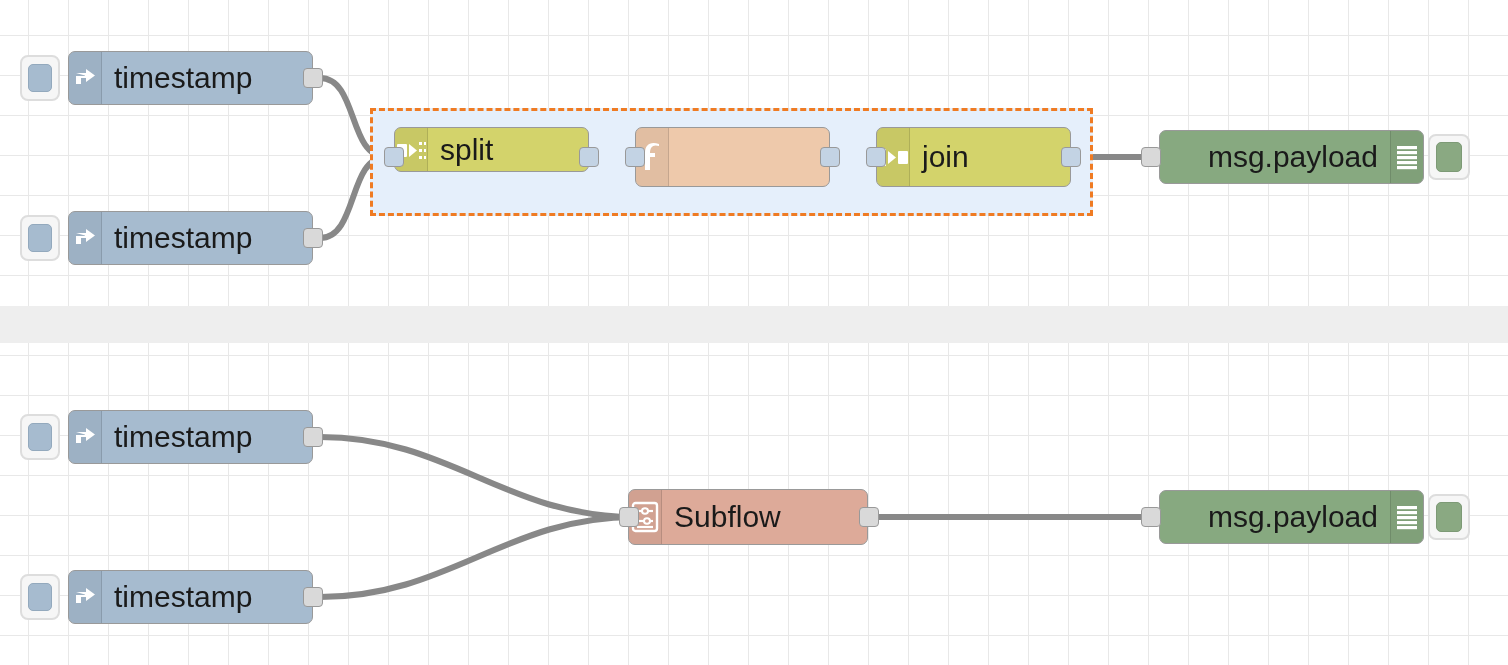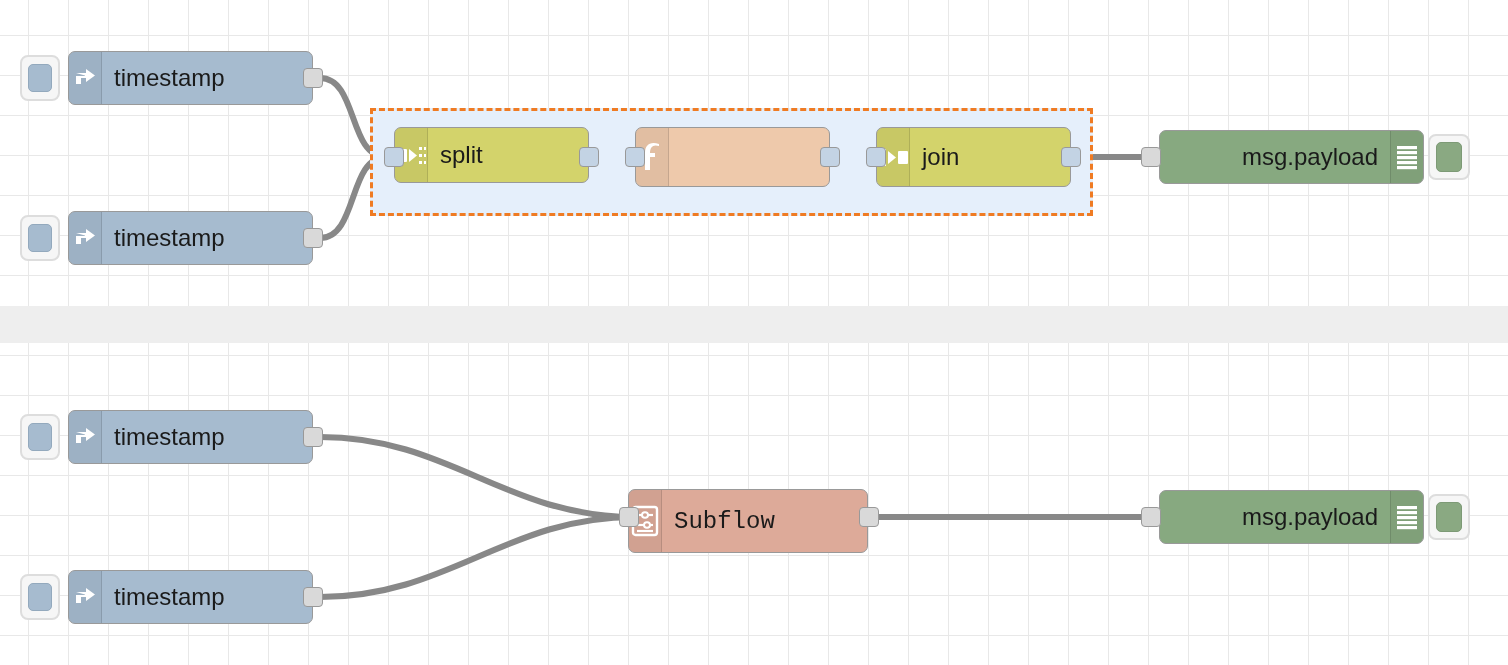--- a/index.html
+++ b/index.html
@@ -50,21 +50,21 @@
   }
   .node-icon-box.right {
     border-right: none;
     border-left: 1px solid rgba(0,0,0,0.12);
   }
   .node-label {
     flex: 1;
     display: flex;
     align-items: center;
     padding: 0 12px;
-    font-size: 24px;
+    font-size: 30px;
     color: #1a1a1a;
     white-space: nowrap;
   }
   .node-label.right-align { justify-content: flex-end; padding-left: 44px; }
 
   
   .n-inject  { background: #a6bbcf; }
   .n-split   { background: #d3d36b; }
   .n-join    { background: #d3d36b; }
   .n-func    { background: #eec9ab; }
@@ -192,21 +192,21 @@
   <div class="node n-inject" style="left:68px; top:211px; width:245px; height:54px;">
     <span class="node-icon-box">
       <svg width="26" height="26" viewBox="0 0 26 26">
         <path d="M4 8 H14 V4 L23 10.5 L14 17 V13 H9 V19 H4 V11 H13 V10.5 Z" fill="#ffffff"></path>
       </svg>
     </span>
     <span class="node-label">timestamp</span>
   </div>
   <div class="port" style="left:303px; top:228px;"></div>
 
-  <div class="node n-split" style="left:394px; top:127px; width:195px; height:56px;">
+  <div class="node n-split" style="left:394px; top:127px; width:195px; height:45px;">
     <span class="node-icon-box">
       <svg width="30" height="24" viewBox="0 0 30 24">
         <rect x="1" y="6" width="10" height="13" rx="1" fill="#ffffff"></rect>
         <path d="M13 6 L21 12.5 L13 19 Z" fill="#ffffff"></path>
         <rect x="23" y="4" width="3" height="3" fill="#ffffff"></rect>
         <rect x="28" y="4" width="3" height="3" fill="#ffffff"></rect>
         <rect x="23" y="11" width="3" height="3" fill="#ffffff"></rect>
         <rect x="28" y="11" width="3" height="3" fill="#ffffff"></rect>
         <rect x="23" y="18" width="3" height="3" fill="#ffffff"></rect>
         <rect x="28" y="18" width="3" height="3" fill="#ffffff"></rect>
@@ -284,21 +284,21 @@
   <div class="node n-inject" style="left:68px; top:570px; width:245px; height:54px;">
     <span class="node-icon-box">
       <svg width="26" height="26" viewBox="0 0 26 26">
         <path d="M4 8 H14 V4 L23 10.5 L14 17 V13 H9 V19 H4 V11 H13 V10.5 Z" fill="#ffffff"></path>
       </svg>
     </span>
     <span class="node-label">timestamp</span>
   </div>
   <div class="port" style="left:303px; top:587px;"></div>
 
-  <div class="node n-subflow" style="left:628px; top:489px; width:240px; height:64px;font-family:Liberation Mono, monospace;">
+  <div class="node n-subflow" style="left:628px; top:489px; width:240px; height:56px;">
     <span class="node-icon-box">
       <svg width="28" height="32" viewBox="0 0 28 32">
         <rect x="2" y="2" width="24" height="28" rx="2.5" fill="none" stroke="#ffffff" stroke-width="2.4"></rect>
         <path d="M6 10 H11" stroke="#ffffff" stroke-width="2.2" fill="none"></path>
         <rect x="11" y="7.2" width="6" height="5.6" rx="2.8" fill="none" stroke="#ffffff" stroke-width="2"></rect>
         <path d="M17 10 H22" stroke="#ffffff" stroke-width="2.2" fill="none"></path>
         <path d="M6 20 H13" stroke="#ffffff" stroke-width="2.2" fill="none"></path>
         <rect x="13" y="17.2" width="6" height="5.6" rx="2.8" fill="none" stroke="#ffffff" stroke-width="2"></rect>
         <path d="M19 20 H22" stroke="#ffffff" stroke-width="2.2" fill="none"></path>
         <path d="M6 26 H22" stroke="#ffffff" stroke-width="2.2" fill="none"></path>

